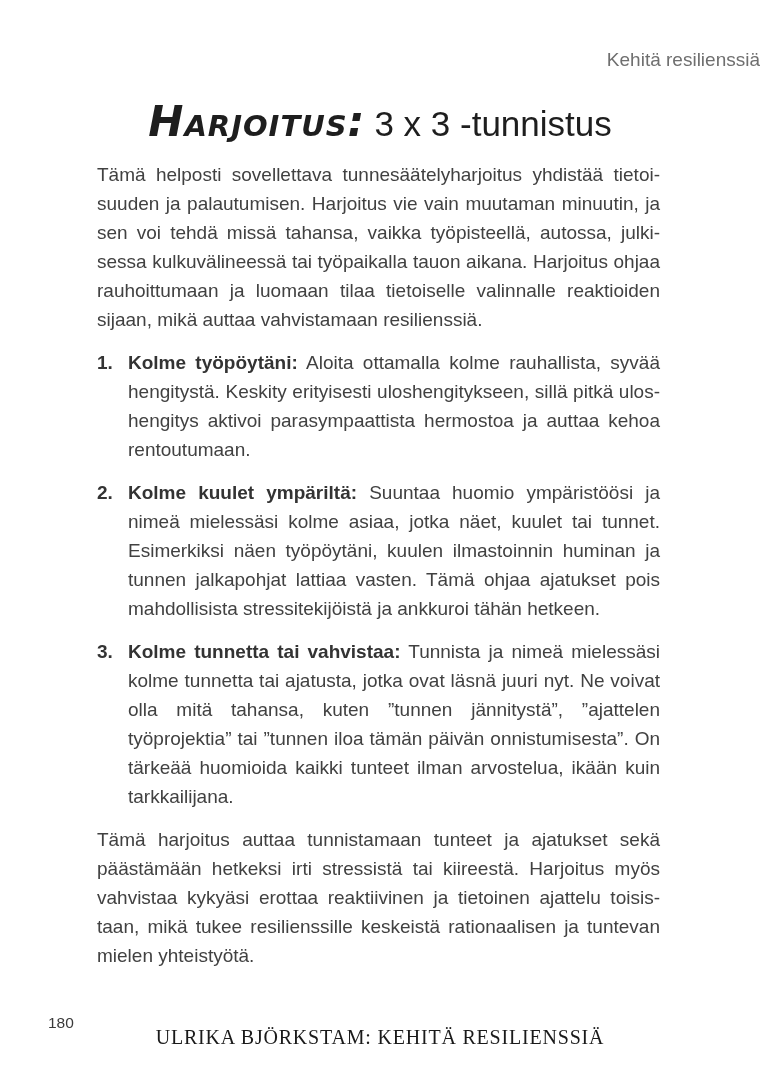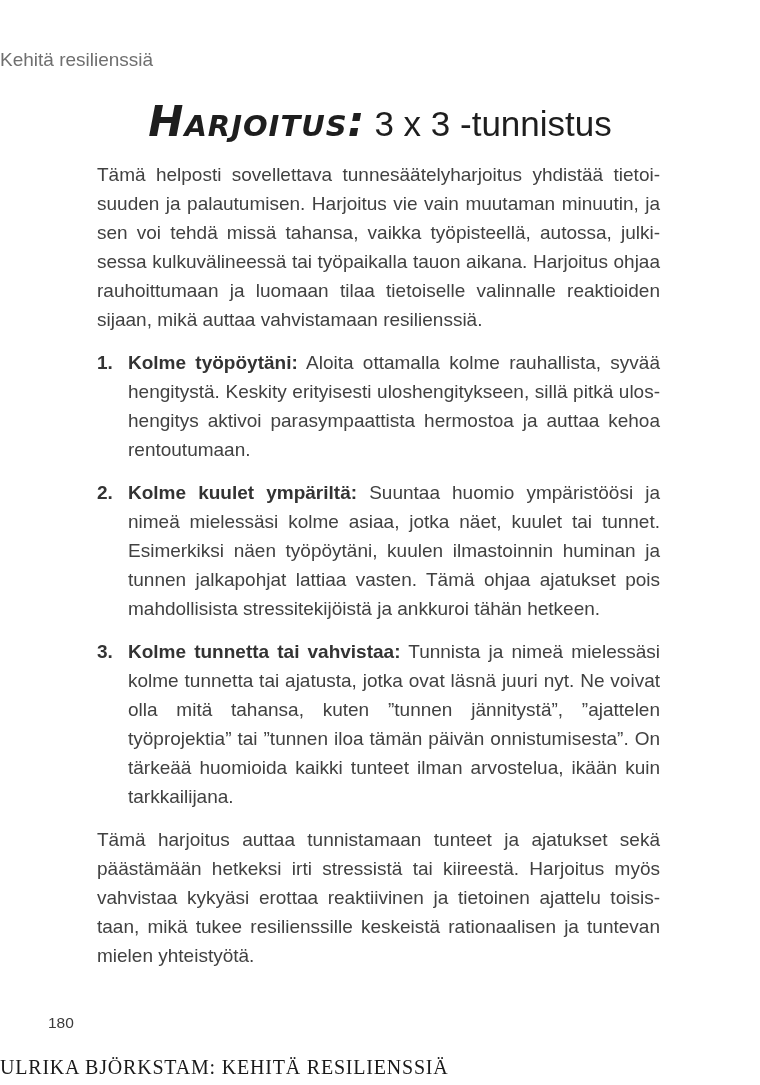--- a/index.html
+++ b/index.html
@@ -14,21 +14,21 @@
     margin: 0 auto;
     background: var(--background, #ffffff);
     font-family: "Liberation Sans", sans-serif;
     overflow: hidden;
   }
   .running-header {
     position: absolute;
     top: 49px;
     left: 0;
     width: 100%;
-    text-align: left;
+    text-align: right;
     font-size: 19px;
     color: var(--running-header-text, #6f6f6f);
   }
   .heading {
     position: absolute;
     top: 97px;
     left: 0;
     width: 100%;
     margin: 0;
     text-align: center;
@@ -87,24 +87,24 @@
   }
   .footer-page-number {
     position: absolute;
     left: 48px;
     top: 1014px;
     font-size: 15.5px;
     color: var(--page-number-text, #3a3a3a);
   }
   .footer-title {
     position: absolute;
-    top: 1056px;
+    top: 1026px;
     left: 0;
     width: 100%;
-    text-align: left;
+    text-align: center;
     font-family: "Liberation Serif", serif;
     font-size: 20px;
     letter-spacing: 0.8px;
     color: var(--footer-title-text, #1a1a1a);
   }
 </style>
 </head>
 <body>
 
 <div class="page">

